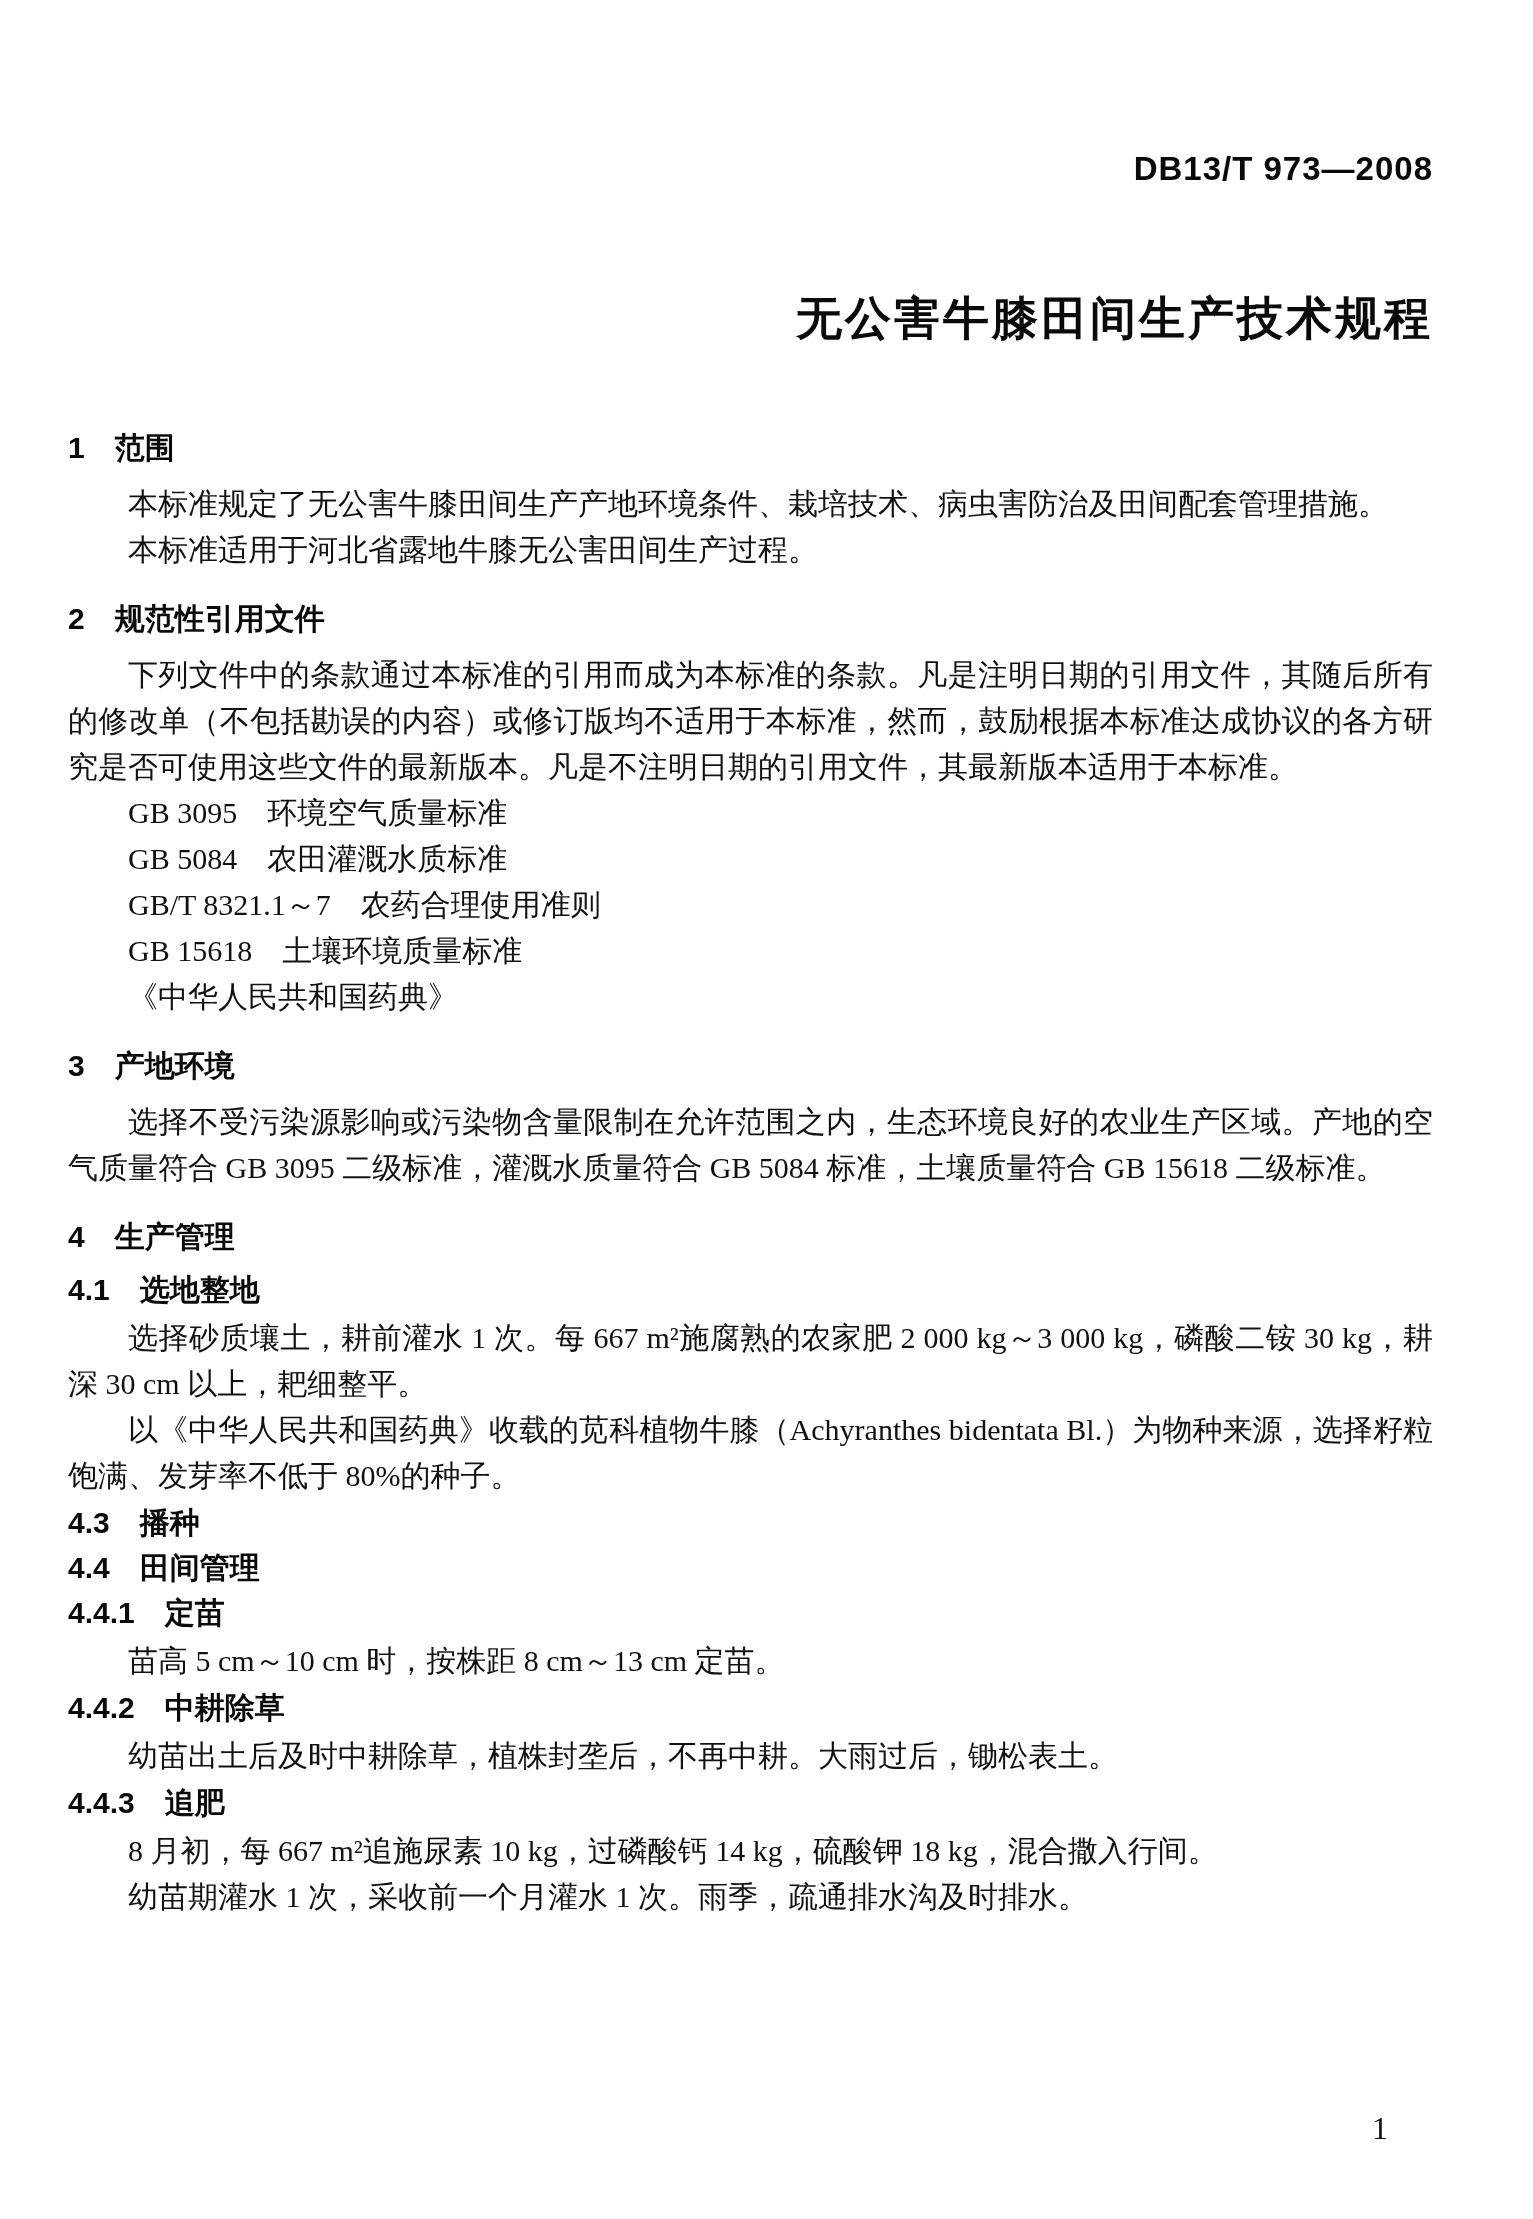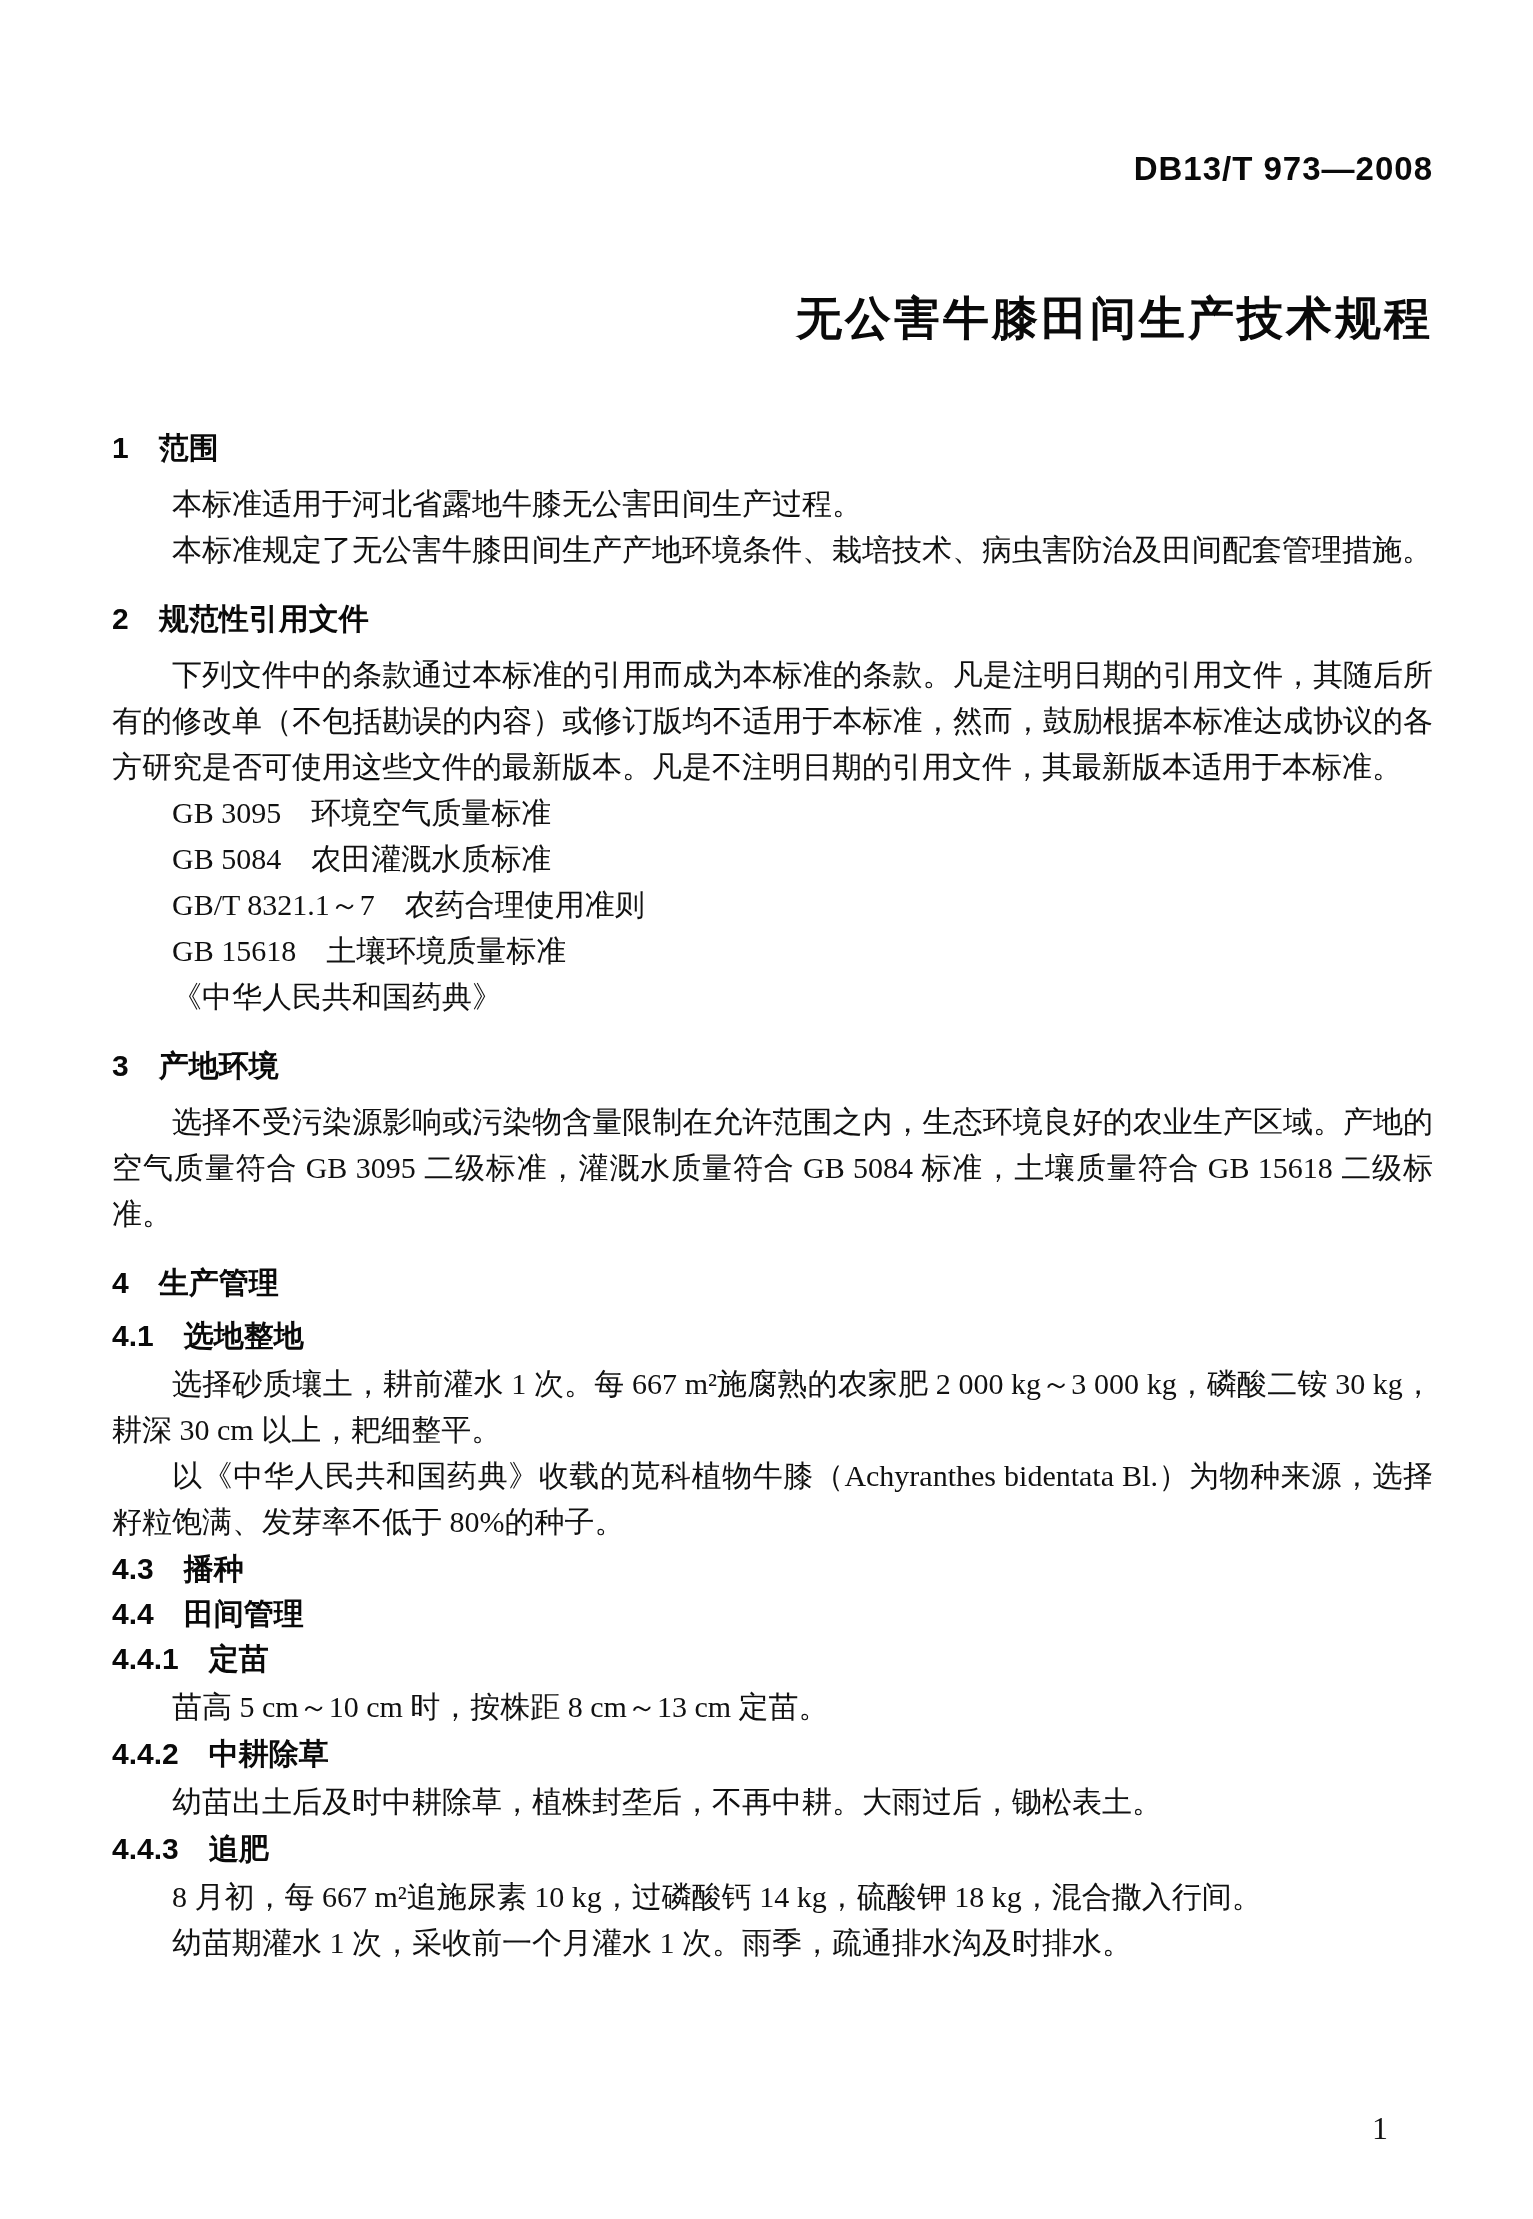--- a/index.html
+++ b/index.html
@@ -12,21 +12,21 @@
     height: 2219px;
     color: #111111;
     font-family: "Liberation Serif", "DejaVu Serif", serif;
     position: relative;
     overflow: hidden;
   }
   .page {
     box-sizing: border-box;
     width: 1533px;
     height: 2219px;
-    padding: 150px 100px 0 112px;
+    padding: 150px 100px 0 68px;
     position: relative;
     background: #ffffff;
   }
   .doc-code {
     text-align: right;
     font-family: "Liberation Sans", "DejaVu Sans", sans-serif;
     font-weight: bold;
     font-size: 33px;
     letter-spacing: 1px;
     color: #0a0a0a;
@@ -79,22 +79,22 @@
 </head>
 <body>
 
 <div class="page">
 
   <div class="doc-code">DB13/T 973—2008</div>
 
   <h1 class="title">无公害牛膝田间生产技术规程</h1>
 
   <h2 class="sec">1　范围</h2>
+  <p class="para">本标准规定了无公害牛膝田间生产产地环境条件、栽培技术、病虫害防治及田间配套管理措施。</p>
   <p class="para">本标准适用于河北省露地牛膝无公害田间生产过程。</p>
-  <p class="para">本标准规定了无公害牛膝田间生产产地环境条件、栽培技术、病虫害防治及田间配套管理措施。</p>
 
   <h2 class="sec">2　规范性引用文件</h2>
   <p class="para">下列文件中的条款通过本标准的引用而成为本标准的条款。凡是注明日期的引用文件，其随后所有的修改单（不包括勘误的内容）或修订版均不适用于本标准，然而，鼓励根据本标准达成协议的各方研究是否可使用这些文件的最新版本。凡是不注明日期的引用文件，其最新版本适用于本标准。</p>
   <div class="ref">GB 3095　环境空气质量标准</div>
   <div class="ref">GB 5084　农田灌溉水质标准</div>
   <div class="ref">GB/T 8321.1～7　农药合理使用准则</div>
   <div class="ref">GB 15618　土壤环境质量标准</div>
   <div class="ref">《中华人民共和国药典》</div>
 
   <h2 class="sec">3　产地环境</h2>

